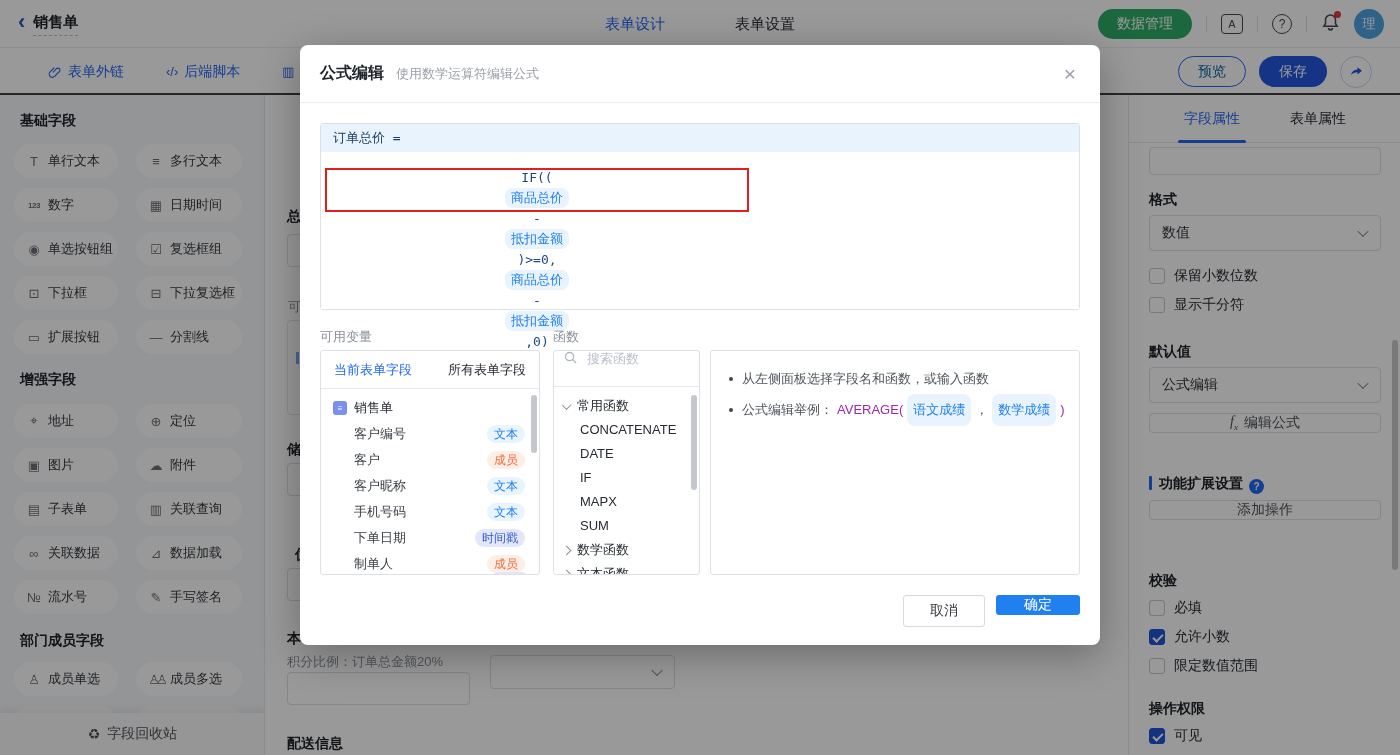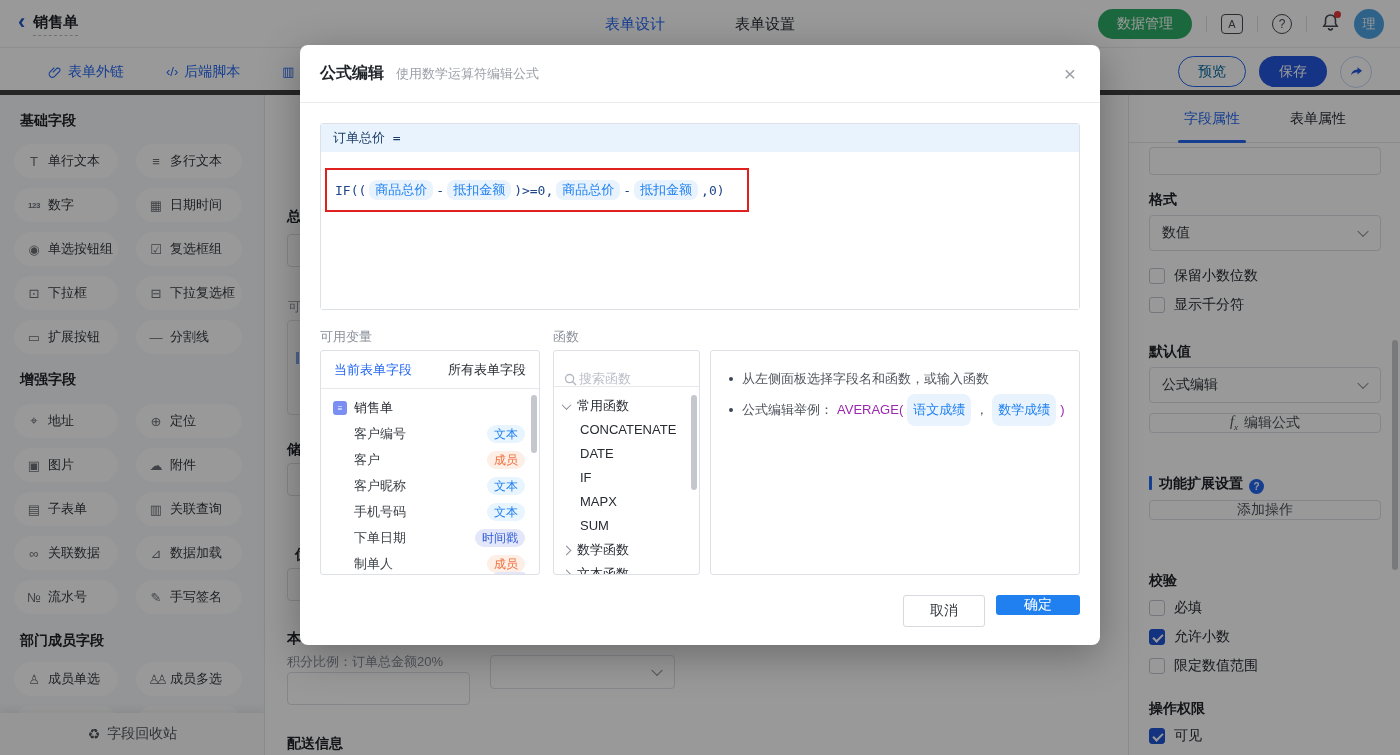--- a/index.html
+++ b/index.html
@@ -18,21 +18,21 @@
   .tb-tab.active { color:#2468f2; }
   .tb-right { position:absolute; right:16px; top:0; height:48px; display:flex; align-items:center; gap:14px; }
   .green-btn { height:30px; padding:0 19px; border-radius:15px; background:#2fae68; color:#fff; font-size:14px; display:flex; align-items:center; cursor:pointer; }
   .vdiv { width:1px; height:16px; background:#dcdfe5; }
   .icnbox { width:22px; height:20px; border:1.5px solid #454a52; border-radius:4px; display:flex; align-items:center; justify-content:center; font-size:11px; color:#454a52; cursor:pointer; }
   .icncircle { width:20px; height:20px; border:1.5px solid #454a52; border-radius:50%; display:flex; align-items:center; justify-content:center; font-size:12px; color:#454a52; cursor:pointer; }
   .bell { position:relative; cursor:pointer; }
   .bell .dot { position:absolute; right:-1px; top:-2px; width:7px; height:7px; border-radius:50%; background:#e4393c; }
   .avatar { width:30px; height:30px; border-radius:50%; background:#4ea3e3; color:#fff; display:flex; align-items:center; justify-content:center; font-size:13px; cursor:pointer; }
 
-  .toolbar { position:absolute; left:0; top:48px; width:1400px; height:47px; background:#fff; border-bottom:5px solid #404040; }
+  .toolbar { position:absolute; left:0; top:48px; width:1400px; height:47px; background:#fff; border-bottom:2px solid #404040; }
   .tl-links { position:absolute; left:48px; top:0; height:47px; display:flex; align-items:center; gap:42px; }
   .tl-link { color:#2468f2; font-size:14px; display:flex; align-items:center; gap:6px; cursor:pointer; }
   .tl-link .lic { font-size:13px; }
   .tl-right { position:absolute; right:28px; top:0; height:47px; display:flex; align-items:center; gap:13px; }
   .btn-outline { width:68px; height:31px; border:1px solid #2468f2; border-radius:16px; color:#0369a1; background:#fff; font-size:14px; display:flex; align-items:center; justify-content:center; cursor:pointer; }
   .btn-solid { width:68px; height:31px; border-radius:16px; background:#2458e0; color:#fff; font-size:14px; display:flex; align-items:center; justify-content:center; cursor:pointer; }
   .share-circ { width:32px; height:32px; border-radius:50%; border:1px solid #c9d6f2; display:flex; align-items:center; justify-content:center; cursor:pointer; background:#fff; }
 
   
   .sidebar { position:absolute; left:0; top:95px; width:265px; height:660px; background:#f7f8fa; border-right:1px solid #e7e8ea; overflow:hidden; }
@@ -76,21 +76,21 @@
   .overlay { position:absolute; inset:0; background:rgba(0,0,0,.40); z-index:50; }
   .modal { position:absolute; left:300px; top:45px; width:800px; height:600px; background:#fff; border-radius:8px; box-shadow:0 10px 40px rgba(0,0,0,.3); z-index:100; }
   .md-head { height:58px; border-bottom:1px solid #ececf0; display:flex; align-items:center; padding:0 24px 0 20px; }
   .md-title { font-size:16px; font-weight:bold; color:#20242b; }
   .md-sub { font-size:13px; color:#9a9ea7; margin-left:12px; }
   .md-close { margin-left:auto; font-size:21px; color:#9aa0a8; cursor:pointer; line-height:1; }
 
   .fx-block { position:absolute; left:20px; top:78px; width:760px; border:1px solid #dde1e6; border-radius:3px; overflow:visible; }
   .fx-strip { height:28px; background:#e9f3fe; display:flex; align-items:center; padding:0 12px; font-size:13px; color:#1c3e66; font-family:"DejaVu Sans Mono",monospace; }
   .fx-editor { position:relative; height:157px; background:#fff; }
-  .fx-red { position:absolute; left:4px; top:16px; width:424px; height:44px; border:2px solid #e01f1f; display:flex; align-items:center; padding:0 8px; gap:3px; white-space:nowrap; }
+  .fx-red { position:absolute; left:4px; top:16px; width:424px; height:44px; border:2px solid #e01f1f; display:flex; align-items:center; padding:0 8px; gap:3px; white-space:nowrap;flex-direction:column; }
   .code { font-family:"DejaVu Sans Mono",monospace; font-size:13px; color:#1f4788; }
   .chip { background:#e8f3fd; color:#2080f0; font-size:13px; padding:1px 6px; border-radius:8px; }
 
   .md-col-label { position:absolute; font-size:13px; color:#8a8f99; }
   .panel { position:absolute; top:305px; height:225px; border:1px solid #dde1e6; border-radius:3px; background:#fff; overflow:hidden; }
   .vp { left:20px; width:220px; }
   .vp-tabs { height:38px; border-bottom:1px solid #e7e8ea; display:flex; align-items:center; justify-content:space-between; padding:0 13px; }
   .vp-tab { font-size:13px; color:#272b33; cursor:pointer; }
   .vp-tab.active { color:#2468f2; }
   .vp-list { padding-top:6px; }
@@ -99,21 +99,21 @@
   .vp-row { height:26px; display:flex; align-items:center; padding:0 14px 0 33px; justify-content:space-between; cursor:pointer; }
   .vp-name { color:#3a3f46; }
   .tag { font-size:12px; height:18px; line-height:18px; padding:0 7px; border-radius:9px; }
   .tag.t-text { color:#2080f0; background:#e8f4fe; }
   .tag.t-member { color:#f26d3c; background:#fdeee6; }
   .tag.t-time { color:#2d5cd6; background:#e4e7f9; }
   .vp-scroll { position:absolute; right:2px; top:44px; width:6px; height:58px; background:#c4c7cd; border-radius:3px; }
   .partial-tag { position:absolute; left:172px; top:221px; width:34px; height:10px; border-radius:5px 5px 0 0; background:#e4e7f9; }
 
   .fp { left:253px; width:147px; }
-  .fp-search { height:36px; border-bottom:1px solid #e7e8ea; display:flex; align-items:flex-end; padding:0 10px; gap:2px; }
+  .fp-search { height:36px; border-bottom:1px solid #e7e8ea; display:flex; align-items:flex-start; padding:0 10px; gap:10px; }
   .fp-search input { border:none; outline:none; width:100px; font-size:13px; color:#33373d; font-family:inherit; }
   .fp-search input::placeholder { color:#b9bec8; }
   .fp-tree { padding:7px 9px; }
   .fp-grp { height:24px; display:flex; align-items:center; gap:7px; color:#272b33; cursor:pointer; }
   .chv { width:7px; height:7px; border-right:1.5px solid #8a8f99; border-bottom:1.5px solid #8a8f99; flex:0 0 auto; }
   .chv.down { transform:rotate(45deg) translate(-1px,-1px); }
   .chv.right { transform:rotate(-45deg); }
   .fp-item { height:24px; line-height:24px; padding-left:17px; color:#272b33; cursor:pointer; }
   .fp-scroll { position:absolute; right:2px; top:44px; width:6px; height:95px; background:#c4c7cd; border-radius:3px; }
 

